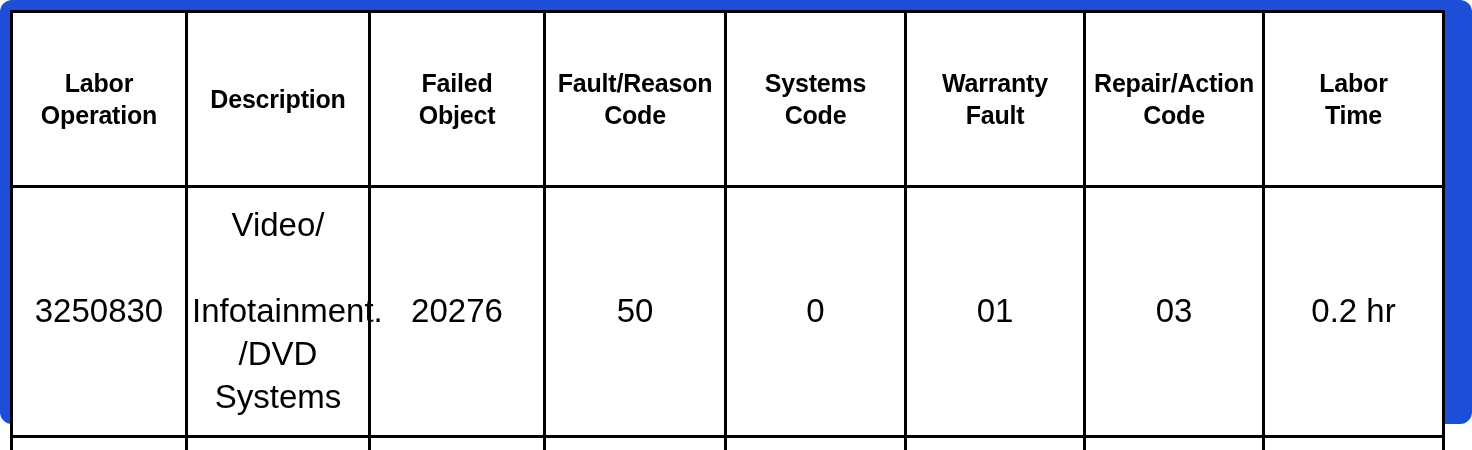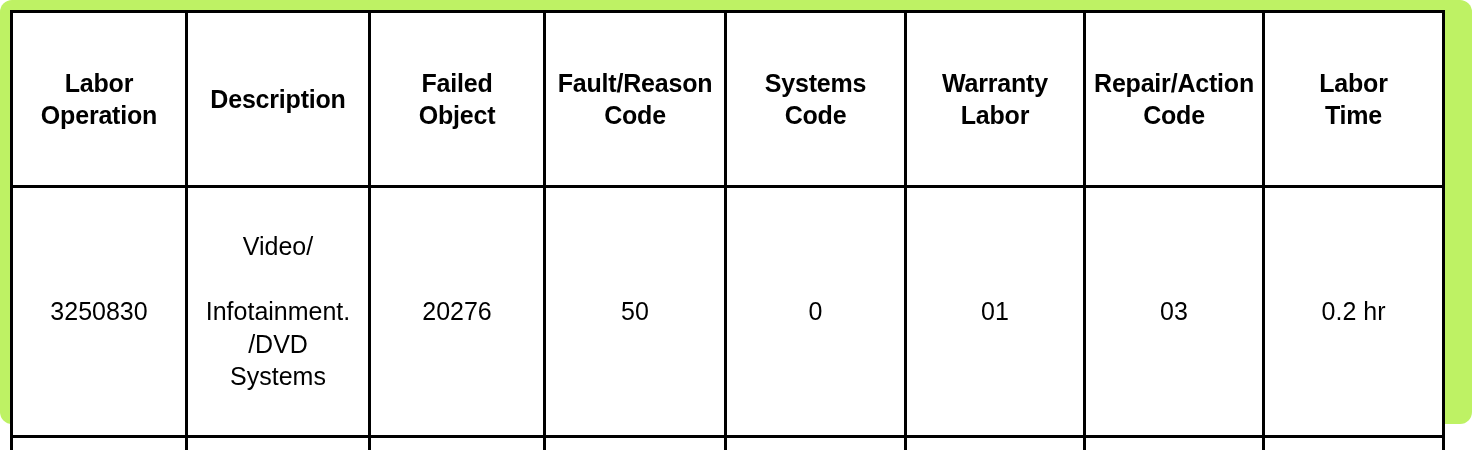--- a/index.html
+++ b/index.html
@@ -13,21 +13,21 @@
     height: 450px;
     overflow: hidden;
     font-family: "Liberation Sans", sans-serif;
     color: #000000;
   }
 
   .sheet {
     position: relative;
     width: 1472px;
     height: 424px;
-    background: #bef264;
+    background: #1d4ed8;
     border-radius: 12px;
   }
 
   
   .wo-table {
     position: absolute;
     left: 10px;
     top: 10px;
     width: 1432px;
     border-collapse: collapse;
@@ -52,21 +52,21 @@
     font-size: 25px;
     line-height: 1.28;
     letter-spacing: -0.2px;
     white-space: pre-line;
   }
 
   
   .data-row td {
     height: 250px;
     font-weight: normal;
-    font-size: 25px;
+    font-size: 33px;
     line-height: 1.3;
     letter-spacing: 0px;
   }
 
   .desc-cell {
     white-space: pre-line;
     line-height: 1.85;
   }
 
   
@@ -106,21 +106,21 @@
         <th>Labor
 Operation</th>
         <th>Description</th>
         <th>Failed
 Object</th>
         <th>Fault/Reason
 Code</th>
         <th>Systems
 Code</th>
         <th>Warranty
-Labor</th>
+Fault</th>
         <th>Repair/Action
 Code</th>
         <th>Labor
 Time</th>
       </tr>
     </thead>
 
     <tbody>
       <tr class="data-row">
         <td>3250830</td>

